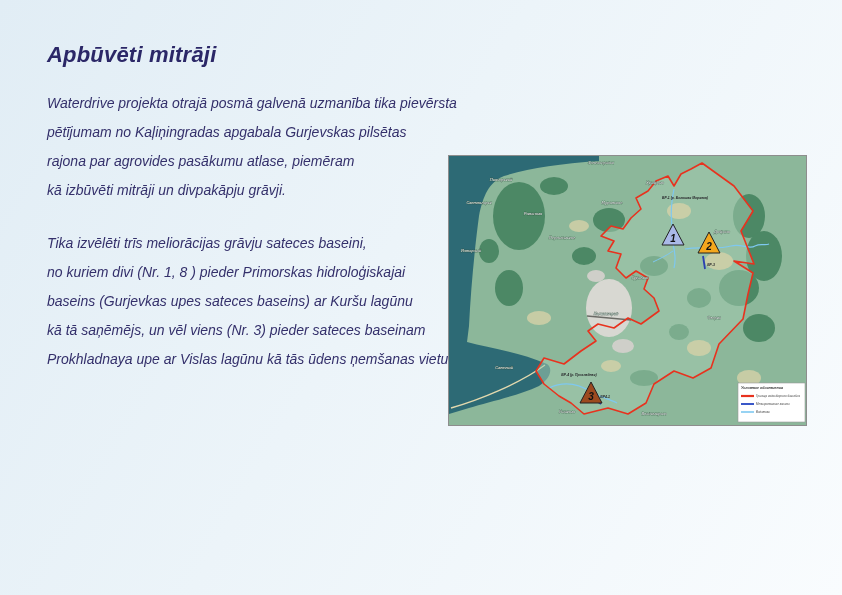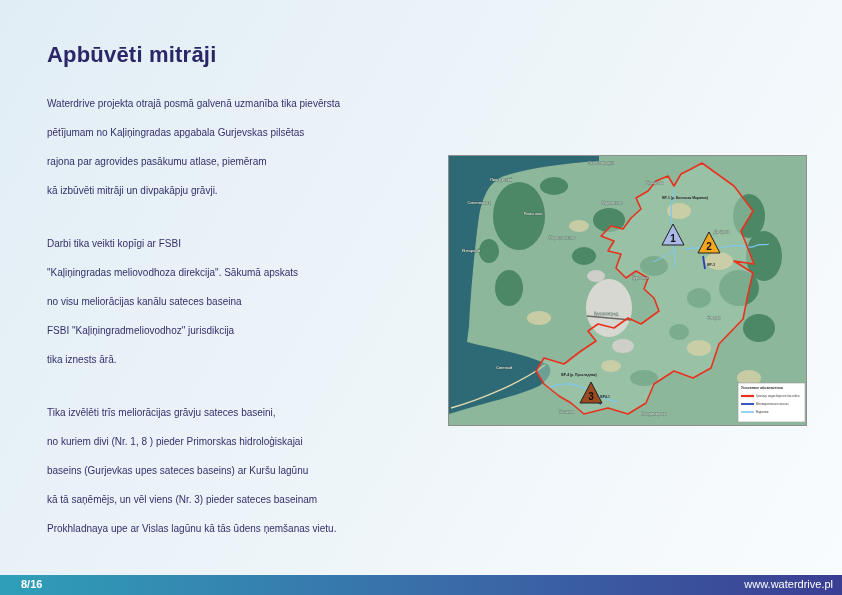--- a/index.html
+++ b/index.html
@@ -1,27 +1,28 @@
 <!DOCTYPE html>
 <html><head>
 <meta charset="utf-8">
 <style>
   html,body{margin:0;padding:0;background:#ffffff;}
   .slide{
     position:relative;width:842px;height:595px;overflow:hidden;
     font-family:"Liberation Sans",sans-serif;
     background:linear-gradient(120deg,#e1edf5 0%,#ecf4f9 45%,#f9fcfe 100%);
+    font-style:italic;
   }
   .content{position:absolute;left:47px;top:42px;width:480px;}
   .page-title{
     font-size:22px;font-weight:bold;color:#2b2767;
     margin:0 0 21px 0;letter-spacing:.2px;
   }
   .para{
-    font-size:10px;line-height:29px;color:#34306b;
+    font-size:14px;line-height:29px;color:#34306b;
     white-space:pre-line;margin:0 0 24px 0;
   }
   .map-frame{
     position:absolute;left:448px;top:155px;width:357px;height:269px;
     border:1px solid #8d8d8d;background:#8cb79a;box-sizing:content-box;
   }
   .map-frame svg{display:block;}
   .footer-bar{
     position:absolute;left:0;bottom:0;width:842px;height:20px;
     background:linear-gradient(90deg,#2f9fb8 0%,#3a6aa8 55%,#3b3e93 100%);
@@ -39,25 +40,20 @@
 <body>
 
 <div class="slide">
 
   <div class="content">
     <h1 class="page-title">Apbūvēti mitrāji</h1>
     <p class="para">Waterdrive projekta otrajā posmā galvenā uzmanība tika pievērsta
 pētījumam no Kaļiņingradas apgabala Gurjevskas pilsētas
 rajona par agrovides pasākumu atlase, piemēram
 kā izbūvēti mitrāji un divpakāpju grāvji.</p>
-    <p class="para">Darbi tika veikti kopīgi ar FSBI
-"Kaļiņingradas meliovodhoza direkcija". Sākumā apskats
-no visu meliorācijas kanālu sateces baseina
-FSBI "Kaļiņingradmeliovodhoz" jurisdikcija
-tika iznests ārā.</p>
     <p class="para">Tika izvēlēti trīs meliorācijas grāvju sateces baseini,
 no kuriem divi (Nr. 1, 8 ) pieder Primorskas hidroloģiskajai
 baseins (Gurjevkas upes sateces baseins) ar Kuršu lagūnu
 kā tā saņēmējs, un vēl viens (Nr. 3) pieder sateces baseinam
 Prokhladnaya upe ar Vislas lagūnu kā tās ūdens ņemšanas vietu.</p>
   </div>
 
   <div class="map-frame">
     <svg width="357" height="269" viewBox="0 0 357 269">
 
@@ -163,18 +159,14 @@
         <line x1="292" y1="240" x2="305" y2="240" stroke-width="2.2" stroke="#e8321e"></line>
         <text class="legend-label" x="307" y="241.2">Граница водосборного бассейна</text>
         <line x1="292" y1="248" x2="305" y2="248" stroke-width="2" stroke="#3a57c8"></line>
         <text class="legend-label" x="307" y="249.2">Мелиоративные каналы</text>
         <line x1="292" y1="256" x2="305" y2="256" stroke-width="1.6" stroke="#7ec8f0"></line>
         <text class="legend-label" x="307" y="257.2">Водотоки</text>
       </g>
     </svg>
   </div>
 
-  <div class="footer-bar">
-    <span class="footer-page">8/16</span>
-    <span class="footer-site">www.waterdrive.pl</span>
-  </div>
 
 </div>
 
 </body></html>

